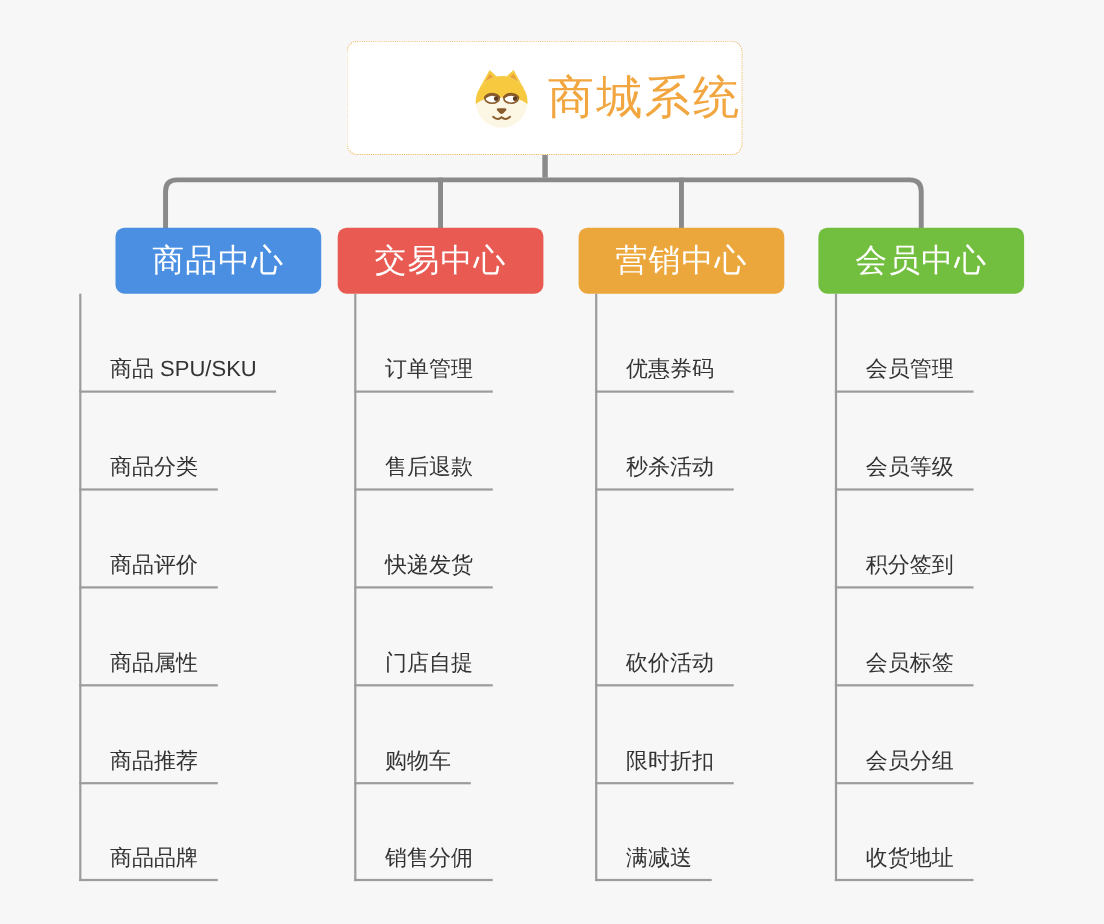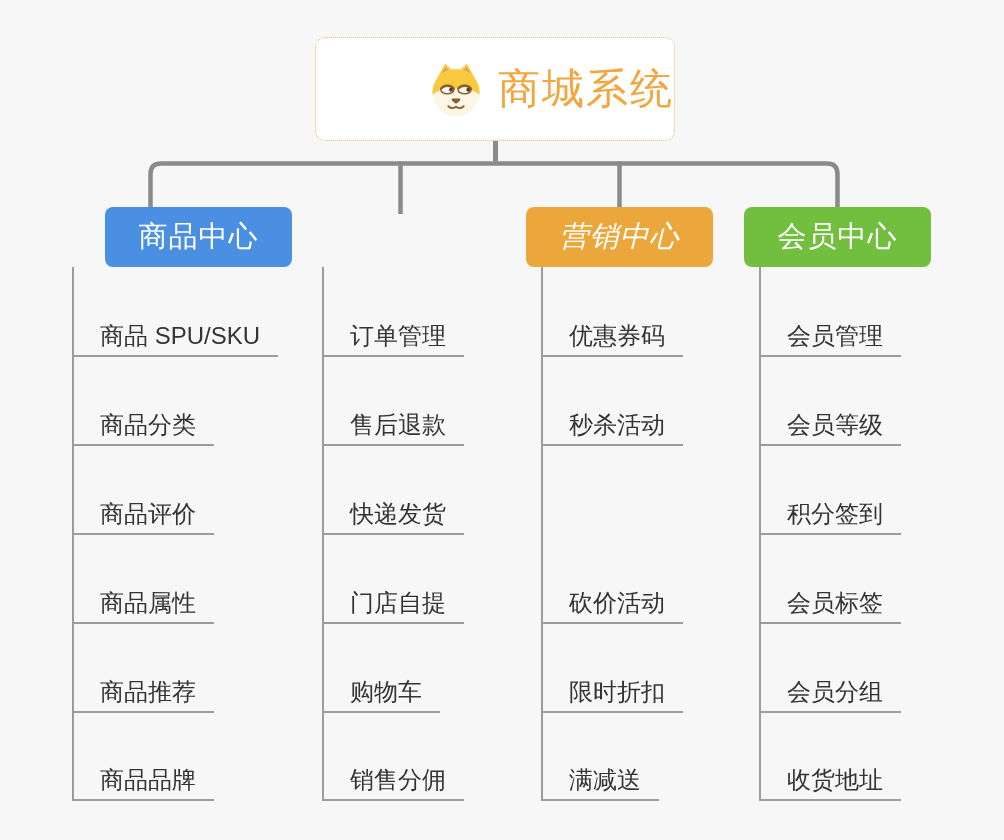--- a/index.html
+++ b/index.html
@@ -60,21 +60,21 @@
     position: absolute;
     left: 15px; top: 60px;
     width: 2px; height: 534px;
   }
   .leaf {
     position: absolute;
     left: 15px;
     width: max-content;
     padding: 0 18px 5px 28px;
     border-bottom: 2px solid #be185d;
-    font-size: 24px;
+    font-size: 20px;
     line-height: 28px;
     white-space: nowrap;
   }
   .l1 { top: 115px; }
   .l2 { top: 204px; }
   .l3 { top: 293px; }
   .l4 { top: 382px; }
   .l5 { top: 471px; }
   .l6 { top: 559px; }
 </style>
@@ -115,31 +115,32 @@
     <div class="spine" style="background: rgb(156, 156, 156);"></div>
     <div class="leaf l1" style="color: rgb(51, 51, 51); border-color: rgb(156, 156, 156);">商品 SPU/SKU</div>
     <div class="leaf l2" style="color: rgb(51, 51, 51); border-color: rgb(156, 156, 156);">商品分类</div>
     <div class="leaf l3" style="color: rgb(51, 51, 51); border-color: rgb(156, 156, 156);">商品评价</div>
     <div class="leaf l4" style="color: rgb(51, 51, 51); border-color: rgb(156, 156, 156);">商品属性</div>
     <div class="leaf l5" style="color: rgb(51, 51, 51); border-color: rgb(156, 156, 156);">商品推荐</div>
     <div class="leaf l6" style="color: rgb(51, 51, 51); border-color: rgb(156, 156, 156);">商品品牌</div>
   </div>
 
   <div class="branch b1">
+    <div class="branch-box" style="background: rgb(232, 90, 82);">交易中心</div>
     <div class="spine" style="background: rgb(156, 156, 156);"></div>
     <div class="leaf l1" style="color: rgb(51, 51, 51); border-color: rgb(156, 156, 156);">订单管理</div>
     <div class="leaf l2" style="color: rgb(51, 51, 51); border-color: rgb(156, 156, 156);">售后退款</div>
     <div class="leaf l3" style="color: rgb(51, 51, 51); border-color: rgb(156, 156, 156);">快递发货</div>
     <div class="leaf l4" style="color: rgb(51, 51, 51); border-color: rgb(156, 156, 156);">门店自提</div>
     <div class="leaf l5" style="color: rgb(51, 51, 51); border-color: rgb(156, 156, 156);">购物车</div>
     <div class="leaf l6" style="color: rgb(51, 51, 51); border-color: rgb(156, 156, 156);">销售分佣</div>
   </div>
 
   <div class="branch b2">
-    <div class="branch-box" style="background: rgb(236, 167, 60); font-style: italic;">营销中心</div>
+    <div class="branch-box" style="background: rgb(236, 167, 60);">营销中心</div>
     <div class="spine" style="background: rgb(156, 156, 156);"></div>
     <div class="leaf l1" style="color: rgb(51, 51, 51); border-color: rgb(156, 156, 156);">优惠券码</div>
     <div class="leaf l2" style="color: rgb(51, 51, 51); border-color: rgb(156, 156, 156);">秒杀活动</div>
     <div class="leaf l4" style="color: rgb(51, 51, 51); border-color: rgb(156, 156, 156);">砍价活动</div>
     <div class="leaf l5" style="color: rgb(51, 51, 51); border-color: rgb(156, 156, 156);">限时折扣</div>
     <div class="leaf l6" style="color: rgb(51, 51, 51); border-color: rgb(156, 156, 156);">满减送</div>
   </div>
 
   <div class="branch b3">
     <div class="branch-box" style="background: rgb(114, 191, 63);">会员中心</div>

